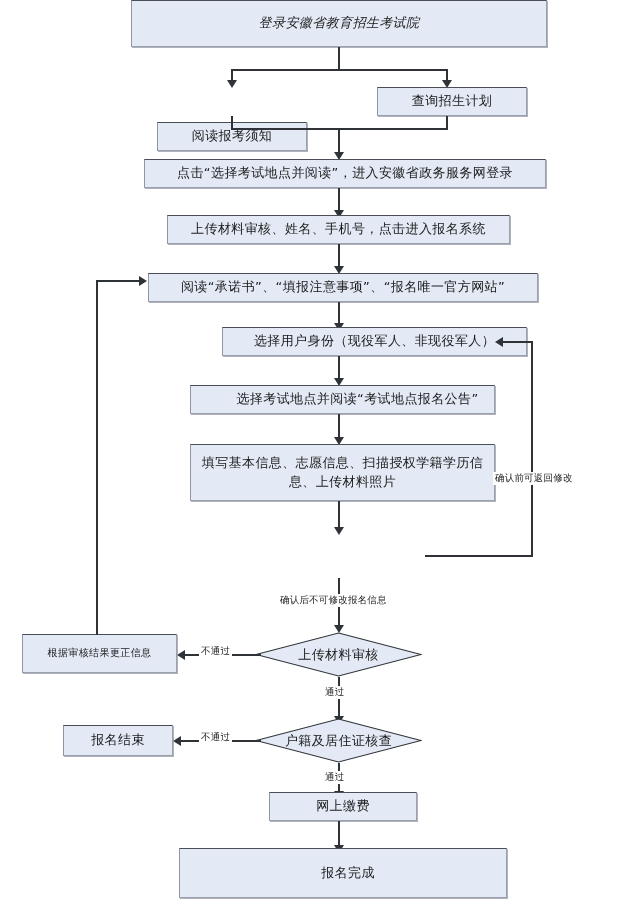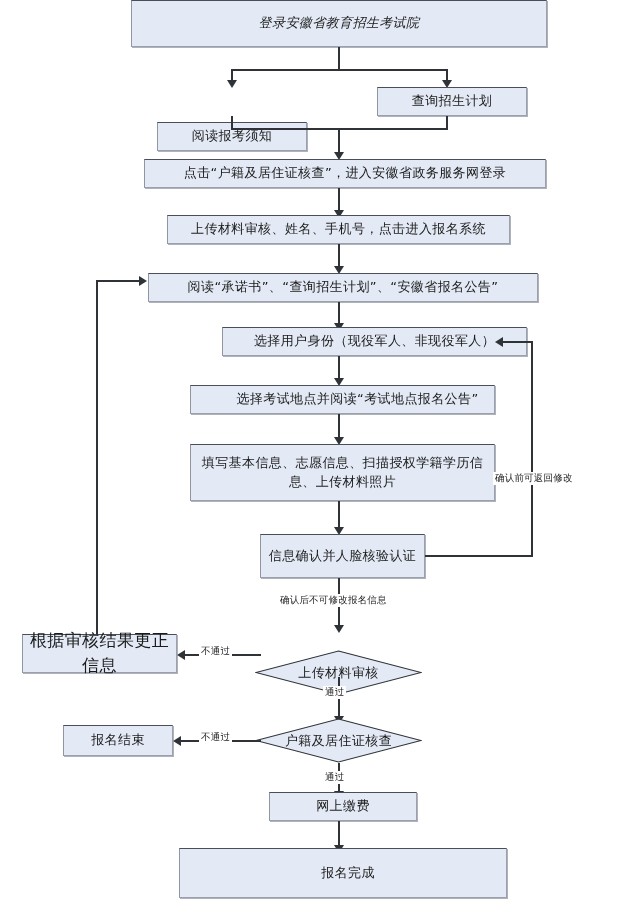--- a/index.html
+++ b/index.html
@@ -32,21 +32,21 @@
     color: #1a1a1a;
     font-size: 13px;
     line-height: 1.45;
     letter-spacing: 0.4px;
     padding: 2px 6px;
   }
   .node.shadowed {
     box-shadow: 1px 1px 0 rgba(110,115,125,0.55);
   }
   .node .txt { display: block; width: 100%; }
-  .node.small { font-size: 17px; font-family: Liberation Serif, serif; }
+  .node.small { font-size: 10px; }
 
   
   .diamond {
     position: absolute;
   }
   .diamond svg { display: block; }
   .diamond .dlabel {
     position: absolute;
     left: 0; top: 0;
     width: 100%; height: 100%;
@@ -120,35 +120,35 @@
     <span class="txt">查询招生计划</span>
   </div>
 
   <div class="vline" style="left:231px; top:116px; height:13px;"></div>
   <div class="vline" style="left:446px; top:116px; height:13px;"></div>
   <div class="hline" style="left:231px; top:128px; width:217px;"></div>
   <div class="vline" style="left:338px; top:128px; height:26px;"></div>
   <div class="arrow-down" style="left:334px; top:152px;"></div>
 
   <div class="node shadowed" style="left:144px; top:159px; width:402px; height:29px;">
-    <span class="txt">点击“户籍及居住证核查”，进入安徽省政务服务网登录</span>
+    <span class="txt">点击“选择考试地点并阅读”，进入安徽省政务服务网登录</span>
   </div>
 
   <div class="vline" style="left:338px; top:188px; height:24px;"></div>
   <div class="arrow-down" style="left:334px; top:210px;"></div>
 
   <div class="node shadowed" style="left:167px; top:215px; width:343px; height:29px;">
     <span class="txt">上传材料审核、姓名、手机号，点击进入报名系统</span>
   </div>
 
   <div class="vline" style="left:338px; top:244px; height:24px;"></div>
   <div class="arrow-down" style="left:334px; top:266px;"></div>
 
   <div class="node shadowed" style="left:148px; top:273px; width:390px; height:29px;">
-    <span class="txt">阅读“承诺书”、“查询招生计划”、“安徽省报名公告”</span>
+    <span class="txt">阅读“承诺书”、“填报注意事项”、“报名唯一官方网站”</span>
   </div>
 
   <div class="vline" style="left:338px; top:302px; height:23px;"></div>
   <div class="arrow-down" style="left:334px; top:323px;"></div>
 
   <div class="node shadowed" style="left:190px; top:327px; width:305px; height:29px;margin-left:32px;">
     <span class="txt">选择用户身份（现役军人、非现役军人）</span>
   </div>
 
   <div class="vline" style="left:338px; top:356px; height:24px;"></div>
@@ -161,35 +161,32 @@
   <div class="vline" style="left:338px; top:414px; height:25px;"></div>
   <div class="arrow-down" style="left:334px; top:437px;"></div>
 
   <div class="node shadowed" style="left:190px; top:444px; width:305px; height:57px;">
     <span class="txt">填写基本信息、志愿信息、扫描授权学籍学历信息、上传材料照片</span>
   </div>
 
   <div class="vline" style="left:338px; top:501px; height:28px;"></div>
   <div class="arrow-down" style="left:334px; top:527px;"></div>
 
-  <div class="node shadowed" style="left:260px; top:534px; width:165px; height:44px;">
-    <span class="txt">信息确认并人脸核验认证</span>
-  </div>
 
   <div class="hline" style="left:425px; top:555px; width:108px;"></div>
   <div class="vline" style="left:531px; top:341px; height:215px;"></div>
   <div class="hline" style="left:503px; top:341px; width:30px;"></div>
   <div class="arrow-left" style="left:495px; top:337px;"></div>
   <div class="edge-label" style="left:493px; top:472px;">确认前可返回修改</div>
 
   <div class="vline" style="left:338px; top:578px; height:49px;"></div>
   <div class="edge-label" style="left:278px; top:594px;">确认后不可修改报名信息</div>
   <div class="arrow-down" style="left:334px; top:625px;"></div>
 
-  <div class="diamond" style="left:255px; top:650px; width:167px; height:45px;">
+  <div class="diamond" style="left:255px; top:632px; width:167px; height:45px;">
     <svg width="167" height="45" viewBox="0 0 167 45">
       <polygon points="83.5,1 166,22.5 83.5,44 1,22.5" fill="#e3eaf5" stroke="#2f3338" stroke-width="1.2"></polygon>
     </svg>
     <div class="dlabel">上传材料审核</div>
   </div>
 
   <div class="hline" style="left:185px; top:654px; width:76px;"></div>
   <div class="arrow-left" style="left:177px; top:650px;"></div>
   <div class="edge-label" style="left:199px; top:645px;">不通过</div>
 

